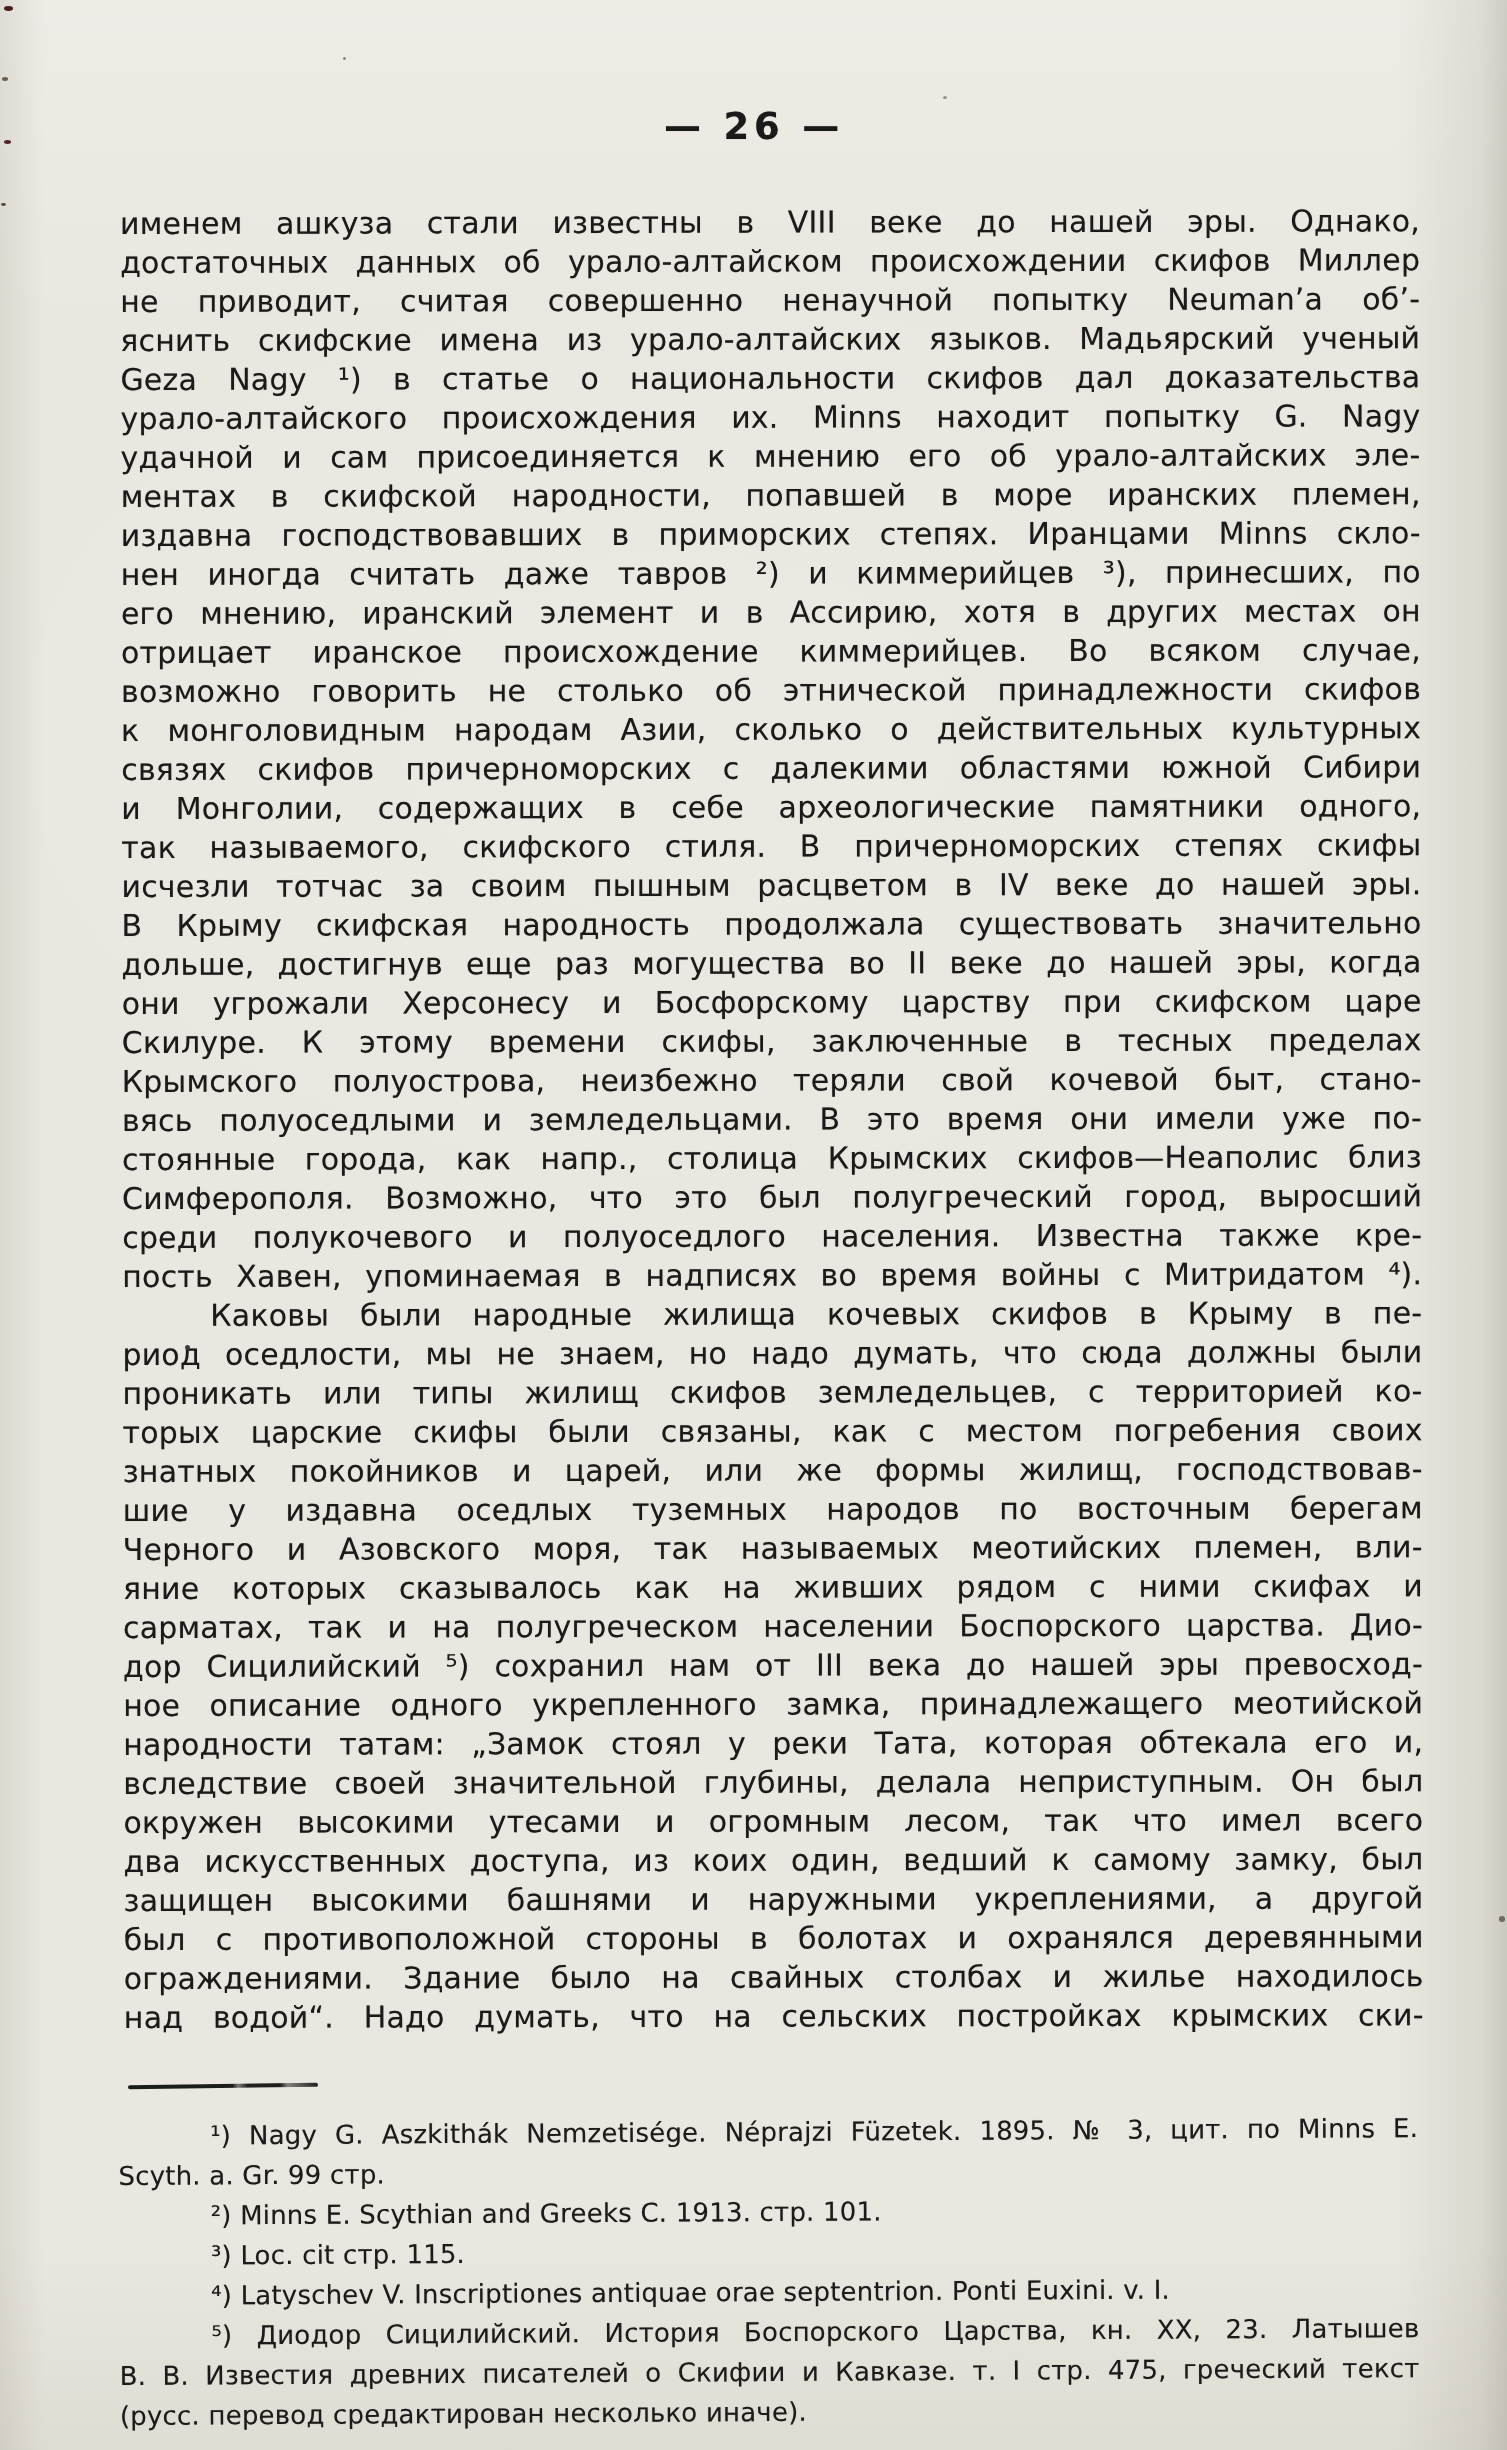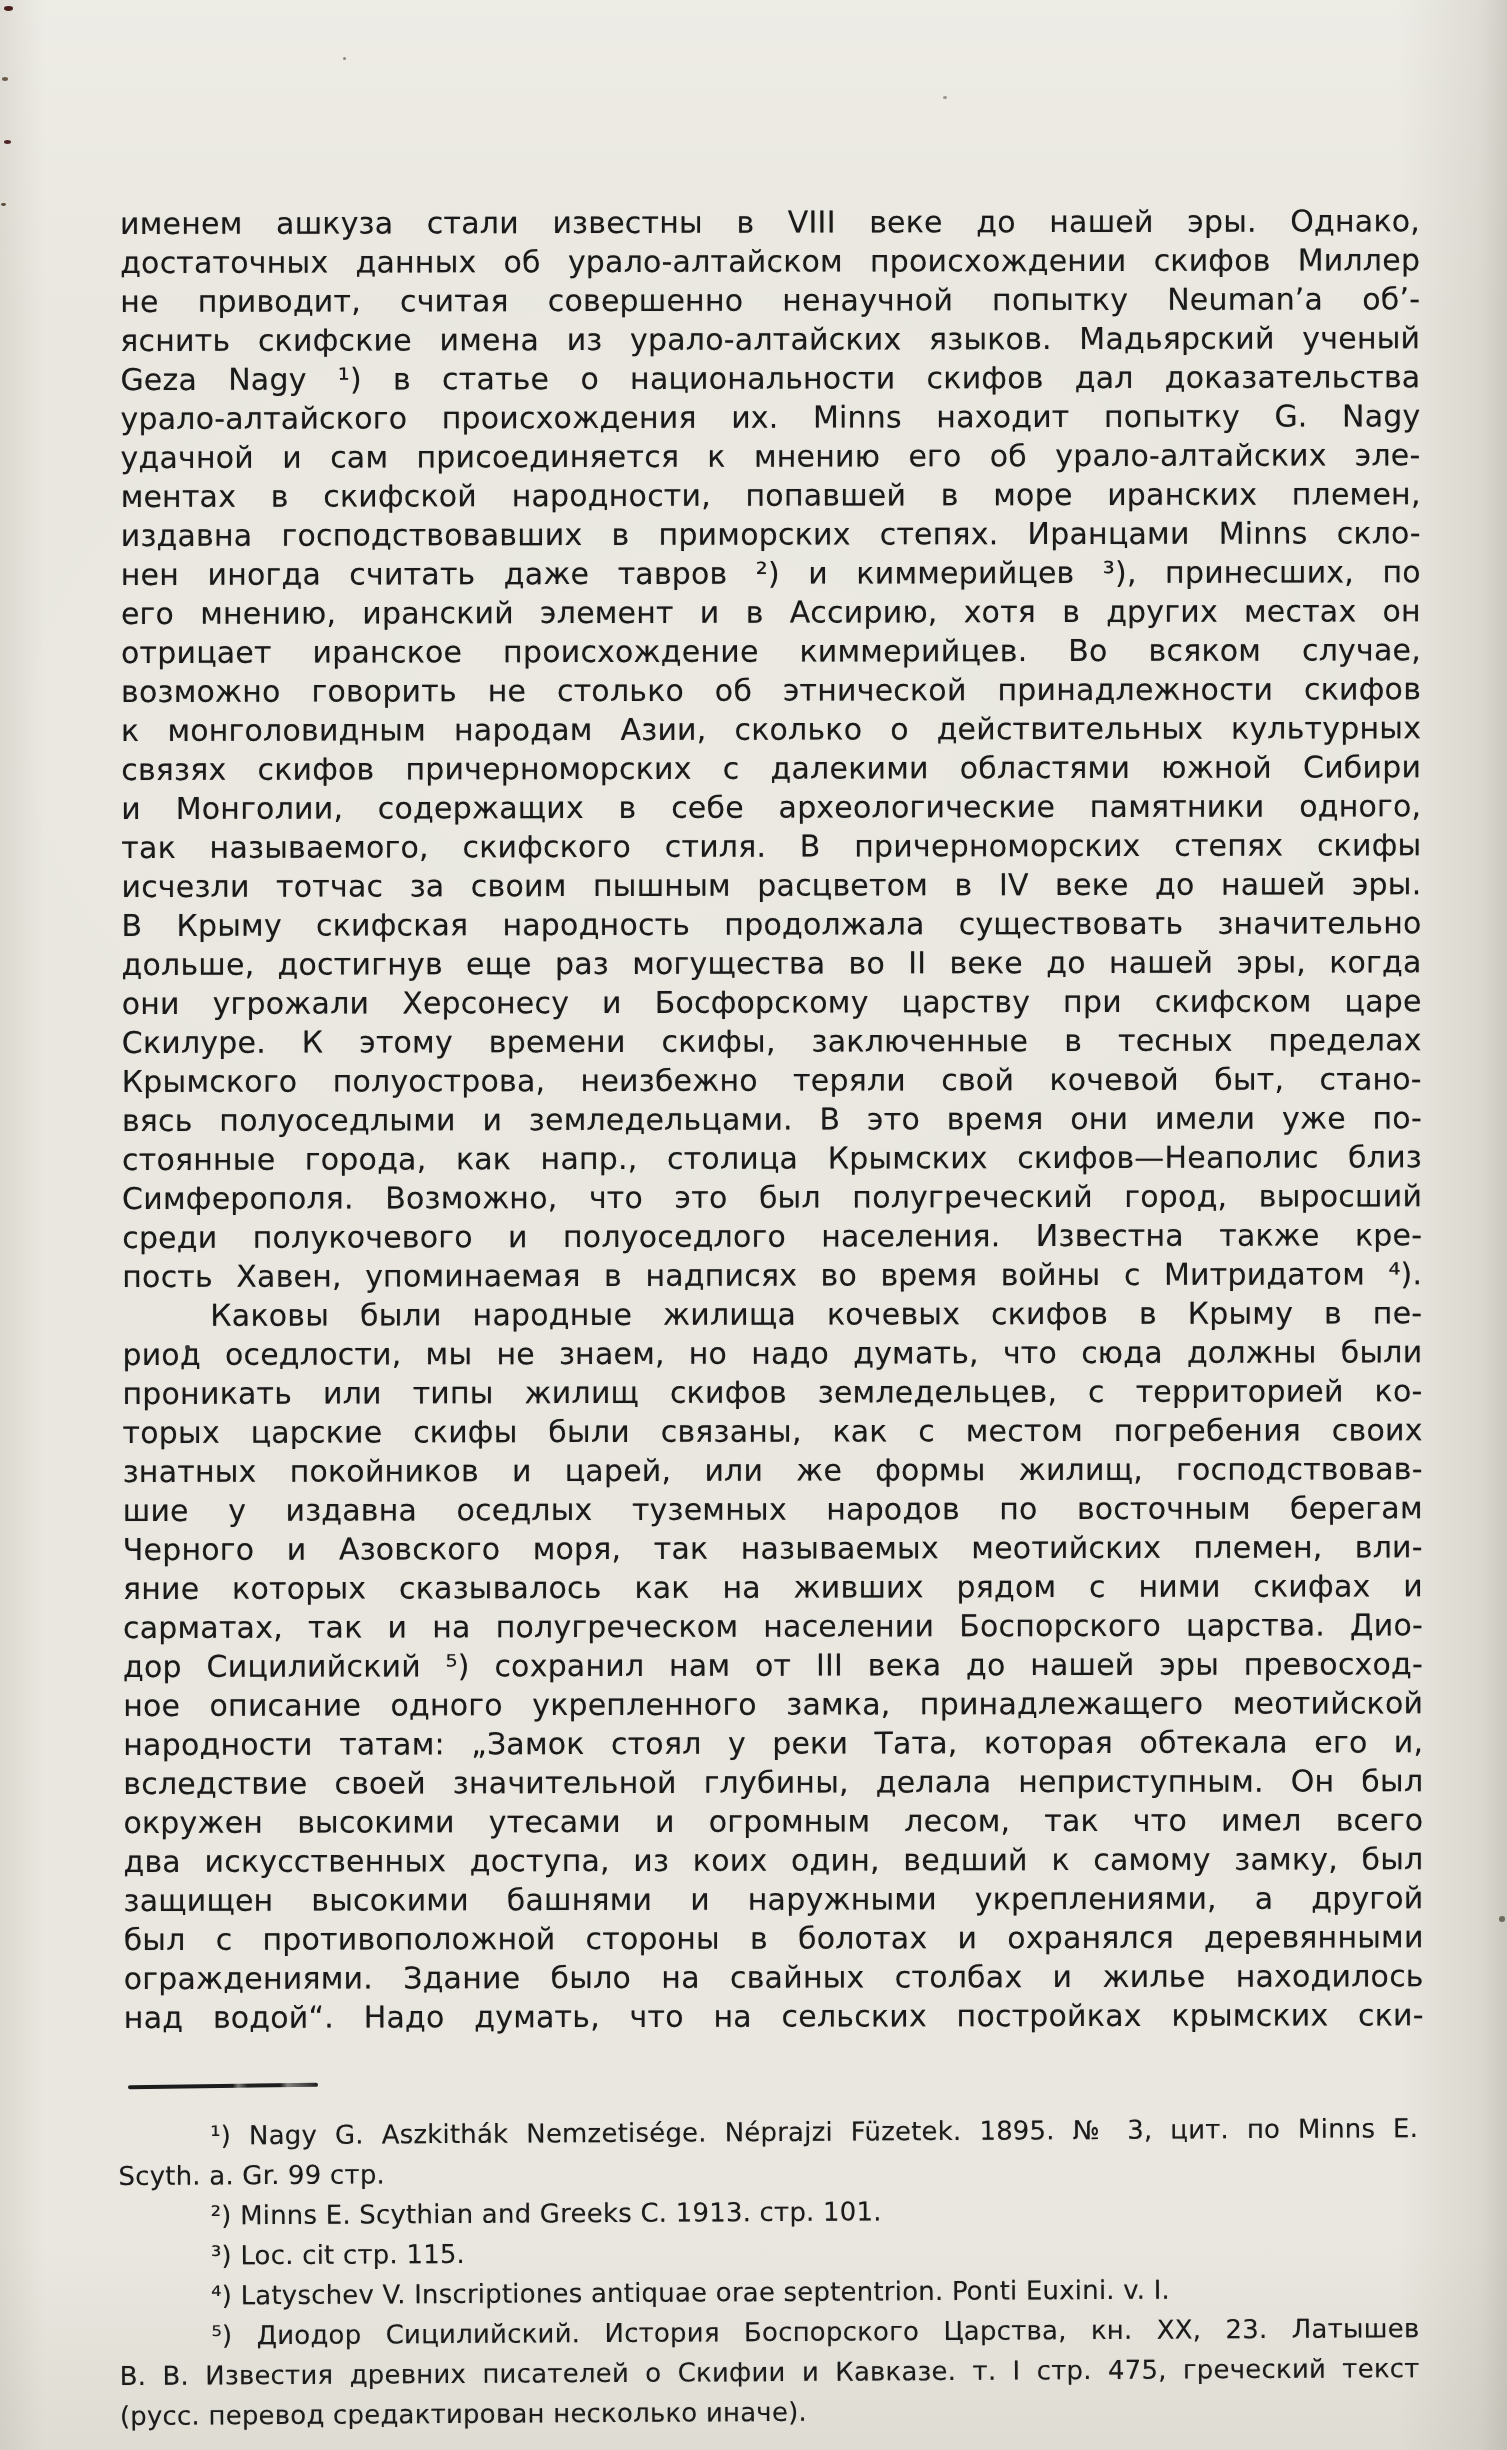--- a/index.html
+++ b/index.html
@@ -87,20 +87,21 @@
   }
   .speck {
     position: absolute;
     border-radius: 50%;
   }
 </style>
 </head>
 <body>
 
 <div class="page">
+  <div class="page-number">— 26 —</div>
 
   <div class="body-text">
       <div class="tline">именем ашкуза стали известны в VIII веке до нашей эры. Однако,</div>
       <div class="tline">достаточных данных об урало-алтайском происхождении скифов Миллер</div>
       <div class="tline">не приводит, считая совершенно ненаучной попытку Neuman’a об’-</div>
       <div class="tline">яснить скифские имена из урало-алтайских языков. Мадьярский ученый</div>
       <div class="tline">Geza Nagy ¹) в статье о национальности скифов дал доказательства</div>
       <div class="tline">урало-алтайского происхождения их. Minns находит попытку G. Nagy</div>
       <div class="tline">удачной и сам присоединяется к мнению его об урало-алтайских эле-</div>
       <div class="tline">ментах в скифской народности, попавшей в море иранских племен,</div>

